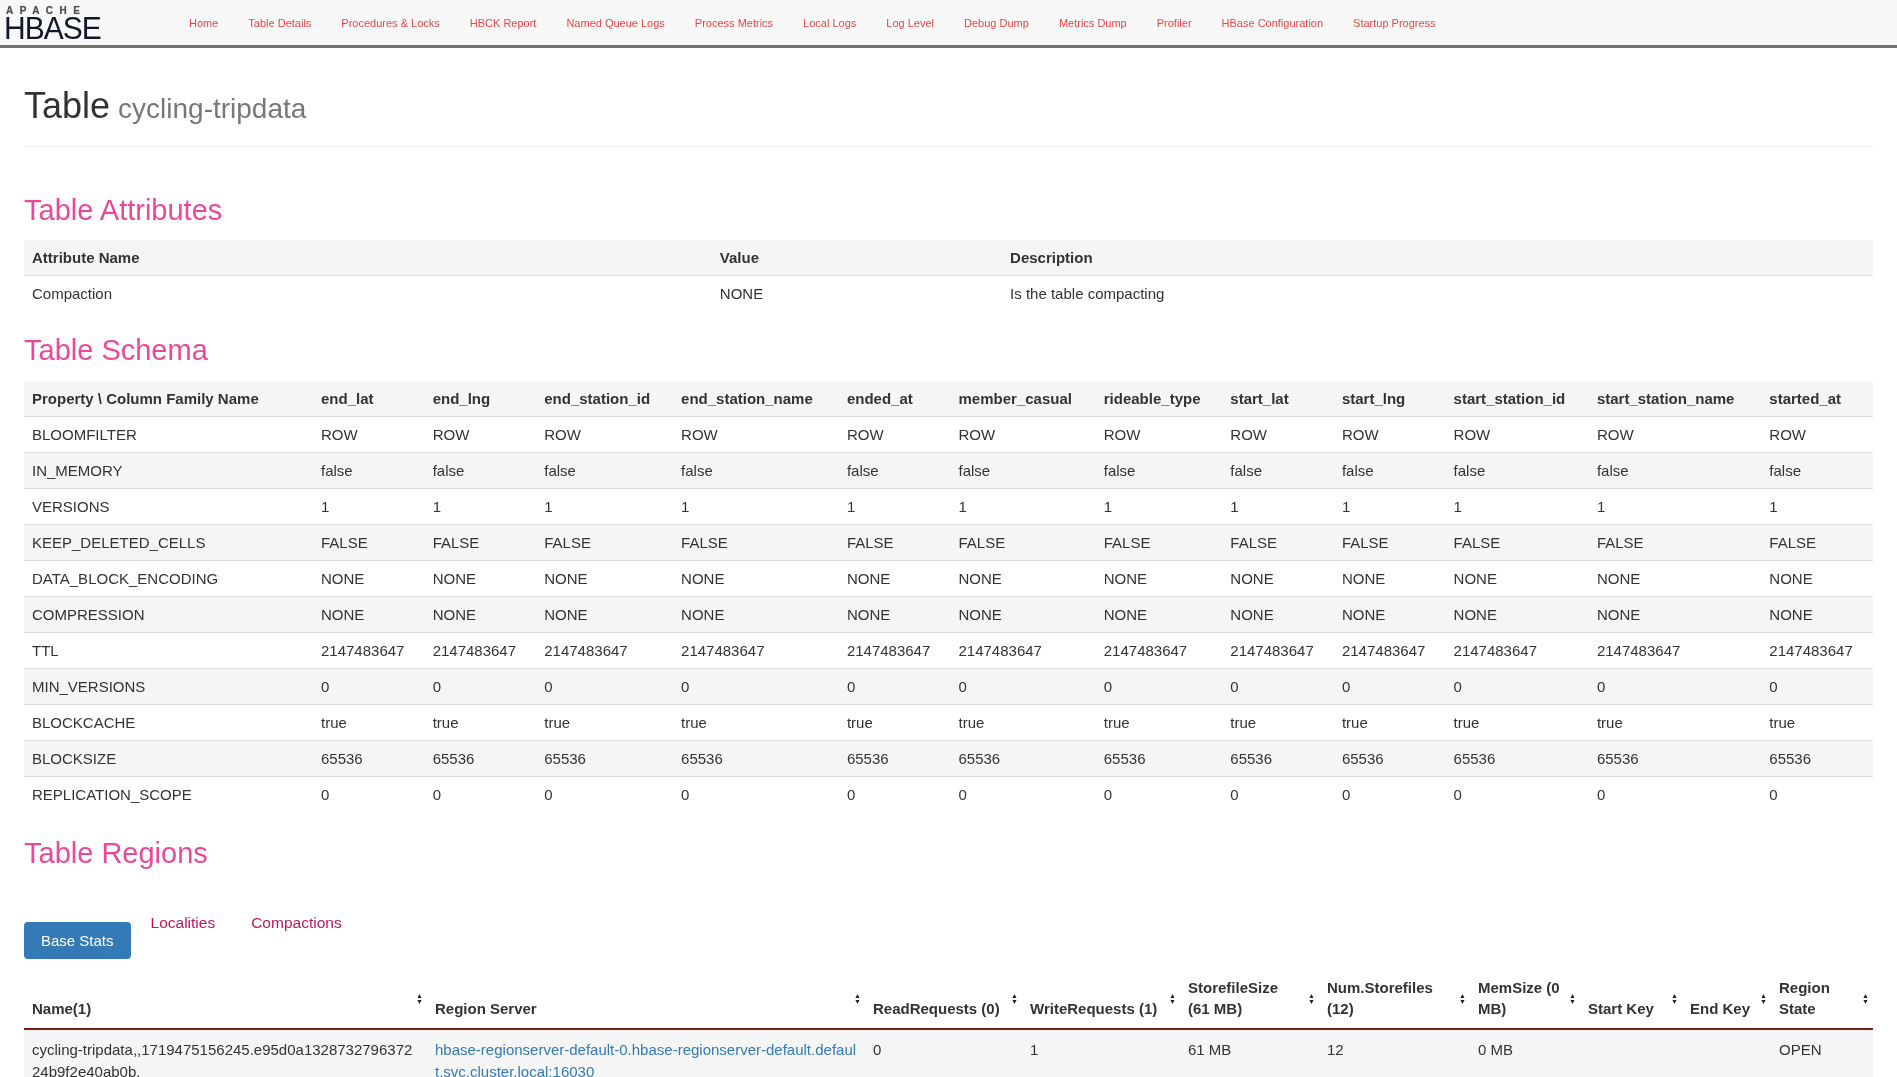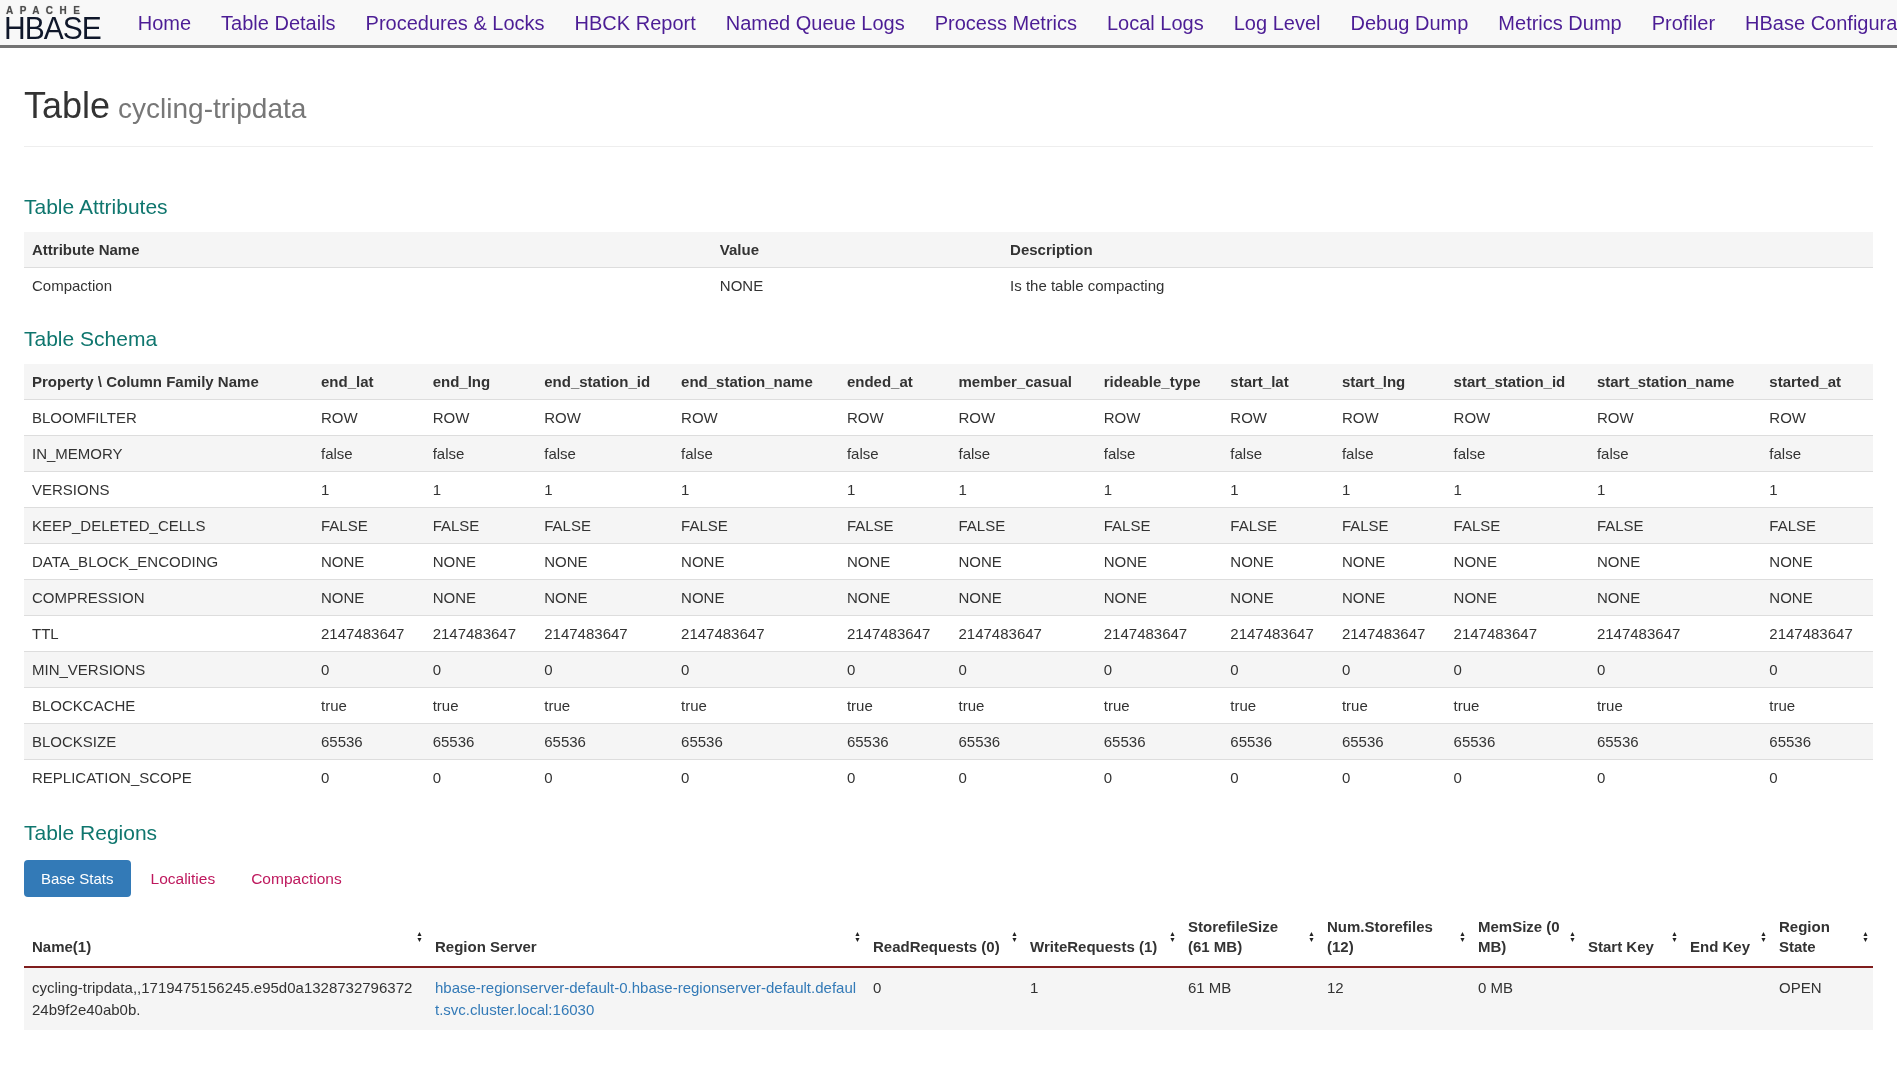--- a/index.html
+++ b/index.html
@@ -26,37 +26,37 @@
     color: #4d4d4d; line-height: 1; margin-left: 2px;
     text-shadow: 0 0 1px #999;
   }
   .logo-bottom {
     font-size: 30px; font-weight: 400; color: #0f172a;
     line-height: 0.85; letter-spacing: -1px;
     transform: scaleY(1.02);
   }
   .nav-links { display: flex; align-items: center; margin-left: 22px; }
   .nav-links a {
-    color: #4c1d95; text-decoration: none; font-size: 20px;
+    color: #ef4444; text-decoration: none; font-size: 11px;
     padding: 0 15px; line-height: 48px; white-space: nowrap;
   }
 
   
   .container { padding: 0 24px; }
 
   .page-header { margin-top: 38px; }
   .page-header h1 {
     font-size: 36px; font-weight: 400; color: #333; line-height: 1.1;
     display: inline;
   }
   .page-header .subtitle { font-size: 28px; color: #777; font-weight: 400; margin-left: 8px; }
   hr.title-rule { border: 0; border-top: 1px solid #eee; margin-top: 20px; }
 
   h2.section-heading {
-    font-size: 21px; font-weight: 500; color: #0f766e; line-height: 1.1;
+    font-size: 29px; font-weight: 500; color: #ec4899; line-height: 1.1;
   }
   #attributes-heading { margin-top: 48px; }
   #schema-heading    { margin-top: 24px; }
   #regions-heading   { margin-top: 26px; }
 
   
   table { border-collapse: collapse; width: 100%; margin-top: 14px; }
   th, td { text-align: left; padding: 9px 8px; font-size: 15px; }
   th { font-weight: bold; }
   .striped thead tr { background: #f5f5f5; }
@@ -70,21 +70,21 @@
 
   
   .schema-table th, .schema-table td { white-space: nowrap; }
   .schema-table th:first-child { width: 289px; }
 
   
   .region-tabs { margin-top: 16px; display: flex; align-items: center; }
   .tab-pill {
     background: #337ab7; color: #fff; border: none; border-radius: 4px;
     font-size: 15px; font-family: inherit;
-    padding: 10px 17px; cursor: pointer; margin-right: 20px;
+    padding: 10px 17px; cursor: pointer; margin-right: 20px; margin-top: 36px;
   }
   .tab-link {
     color: #be185d; text-decoration: none; font-size: 15.5px;
     margin-right: 36px; padding: 10px 0; cursor: pointer;
   }
 
   
   .regions-table { table-layout: fixed; margin-top: 10px; }
   .regions-table th {
     vertical-align: bottom; position: relative; padding-right: 20px;

